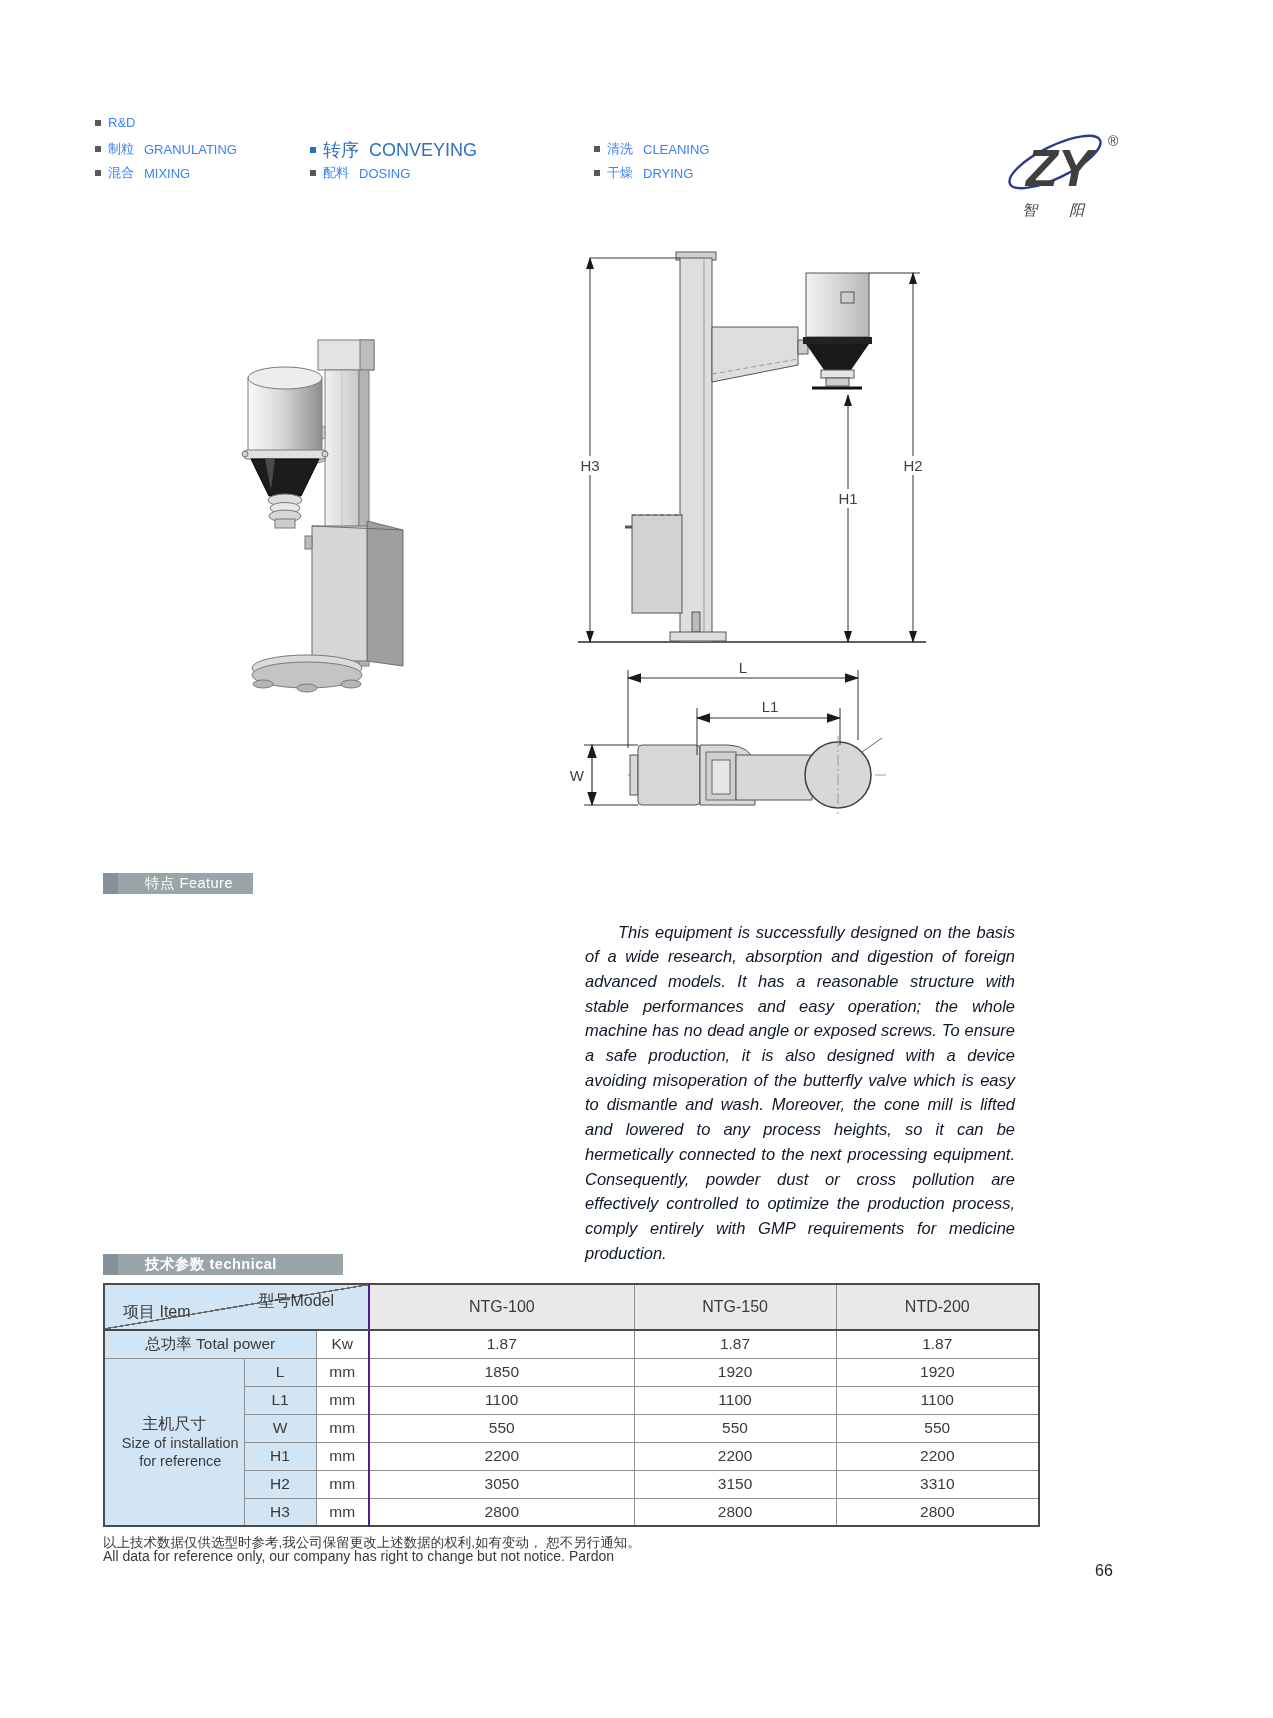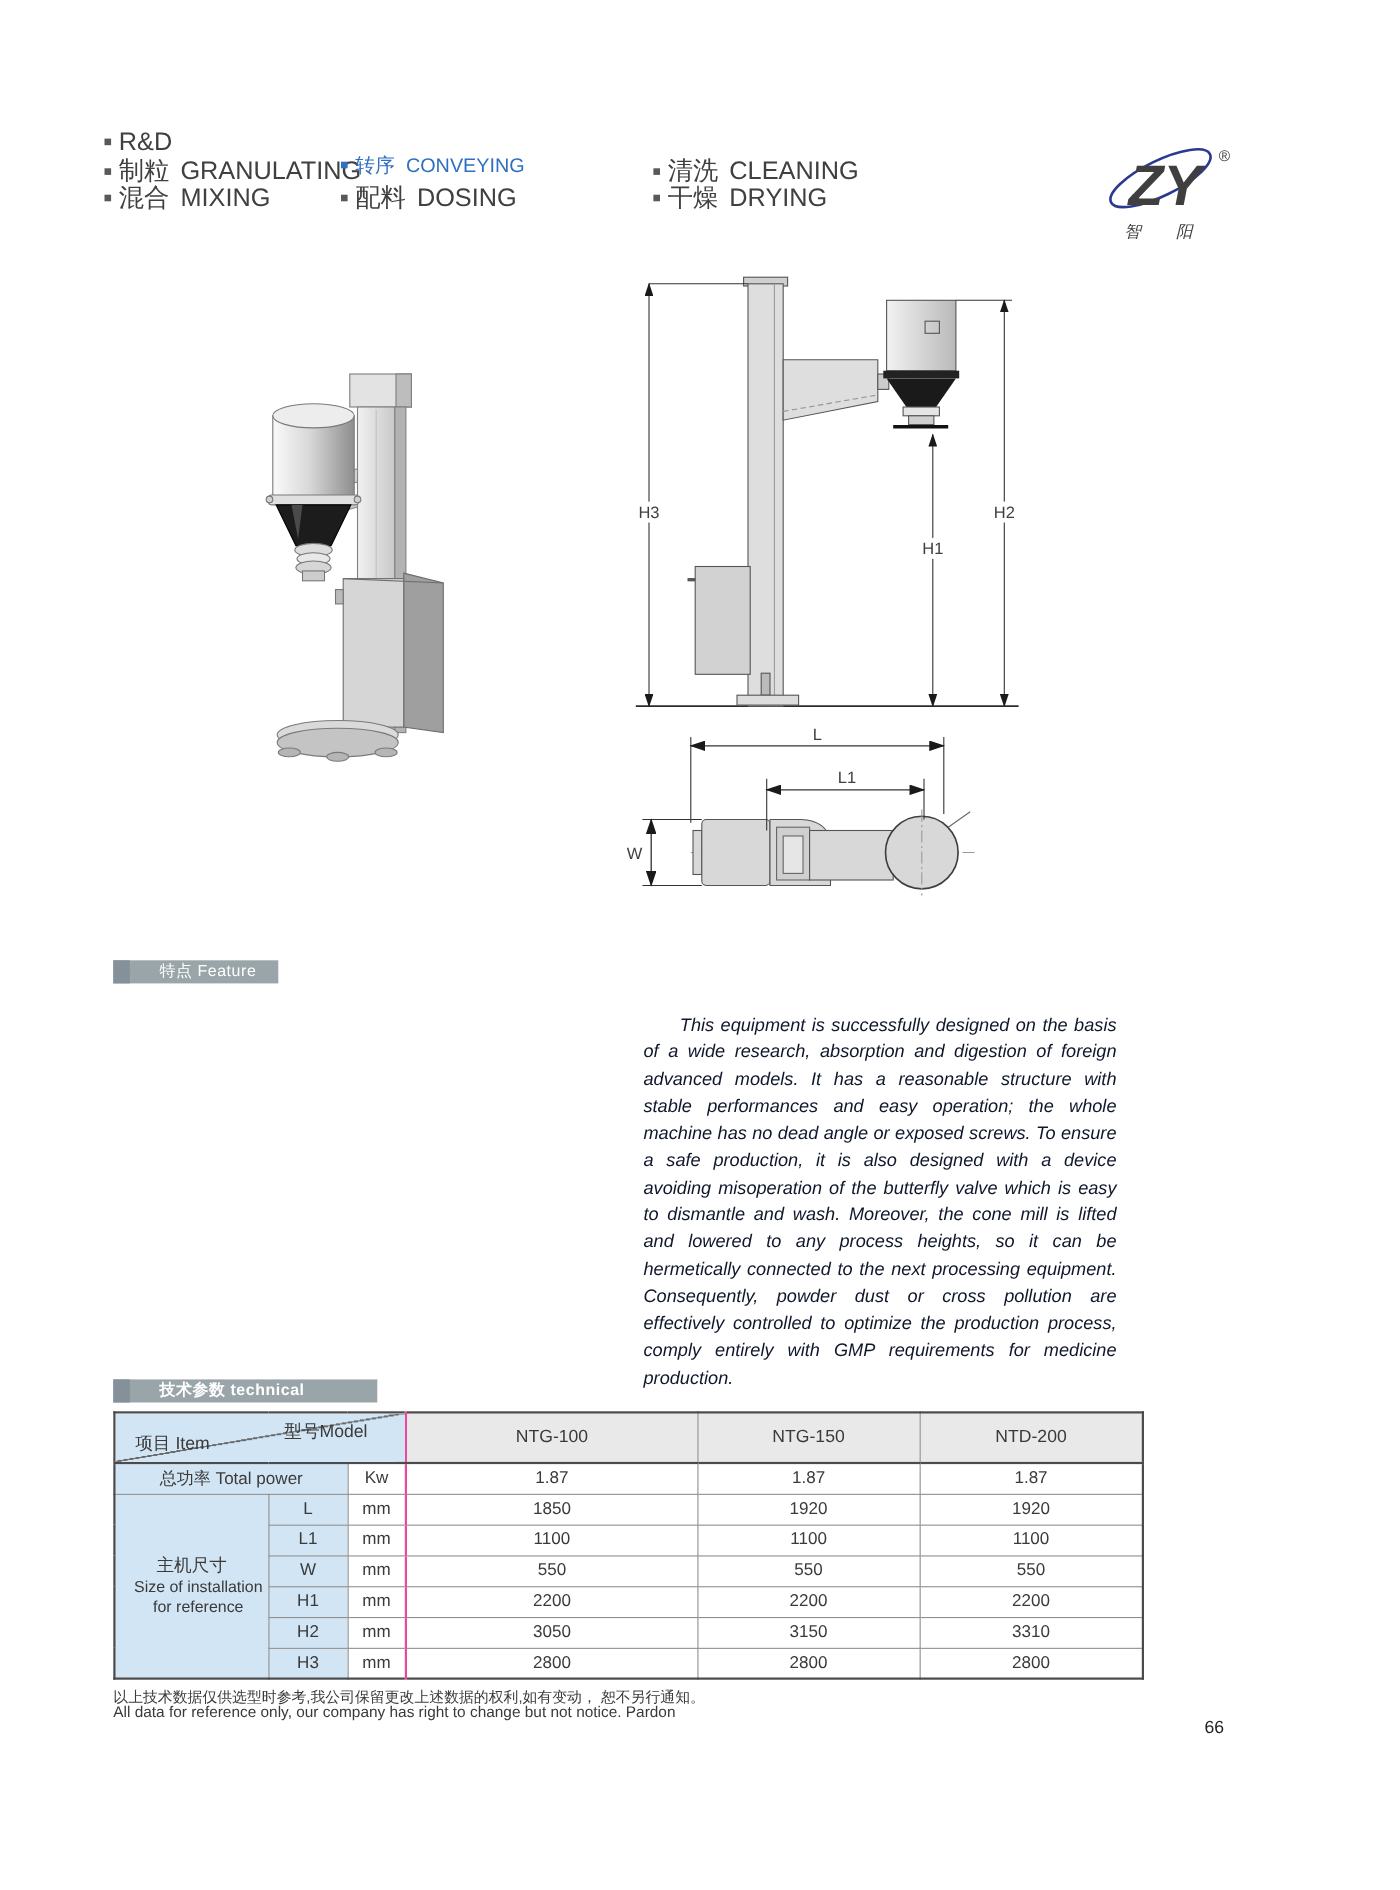--- a/index.html
+++ b/index.html
@@ -1,20 +1,20 @@
 <!DOCTYPE html>
 <html><head>
 <meta charset="utf-8">
 <style>
   html,body{margin:0;padding:0;background:#fff;}
   .page{position:relative;width:1273px;height:1718px;background:#ffffff;overflow:hidden;
         font-family:"Liberation Sans",sans-serif;color:#3c3c3c;}
 
   
-  .nav-item{position:absolute;display:flex;align-items:center;gap:7px;font-size:23px;color:#404040;white-space:nowrap;}
+  .nav-item{position:absolute;display:flex;align-items:center;gap:7px;font-size:13px;color:#3b82f6;white-space:nowrap;}
   .nav-item .bullet{width:6px;height:6px;background:#58595b;flex:0 0 auto;}
   .nav-item .cn{margin-right:3px;}
   .nav-item.active{color:#2f6fc1;font-size:18px;}
   .nav-item.active .bullet{background:#2f6fc1;}
 
   
   .bar{position:absolute;height:21px;background:#9aa5aa;color:#ffffff;font-size:14.5px;
        line-height:21px;padding-left:42px;box-sizing:border-box;letter-spacing:.5px;}
   .bar::before{content:"";position:absolute;left:0;top:0;width:15px;height:21px;background:#84919a;}
 
@@ -24,21 +24,21 @@
            text-align:justify;text-indent:2em;color:#0f172a;font-style:italic;}
 
   
   .ptable{position:absolute;left:103px;top:1283px;border-collapse:collapse;table-layout:fixed;
           width:935px;background:#fff;border:2px solid #4b4b4b;}
   .ptable td{border:1px solid #8f8f8f;text-align:center;vertical-align:middle;padding:0;
              font-size:15.5px;color:#3a3a3a;}
   .ptable tr{height:28px;}
   .ptable tr.hdr{height:46px;}
   .ptable tr.hdr td{border-bottom:2px solid #4b4b4b;margin-left:12px;}
-  .ptable td.vthick{border-left:2px solid #ec4899;}
+  .ptable td.vthick{border-left:2px solid #4c1d95;}
   .ptable td.model{background:#e9e9e9;font-size:16px;}
   .ptable td.blue{background:#d2e5f4;}
   .ptable td.corner{position:relative;
      background:linear-gradient(to bottom right, rgba(0,0,0,0) calc(50% - 1px), #6a6a6a calc(50% - 1px),
                 #6a6a6a calc(50% + .5px), rgba(0,0,0,0) calc(50% + .5px)), #d2e5f4;}
   .c-item{position:absolute;left:18px;bottom:6px;font-size:16px;}
   .c-model{position:absolute;right:34px;top:6px;font-size:16px;}
   .sizecell div{line-height:20px;font-size:16px;}
   .sizecell .sz-en{font-size:14.5px;line-height:18px;margin-left:12px;}
 

